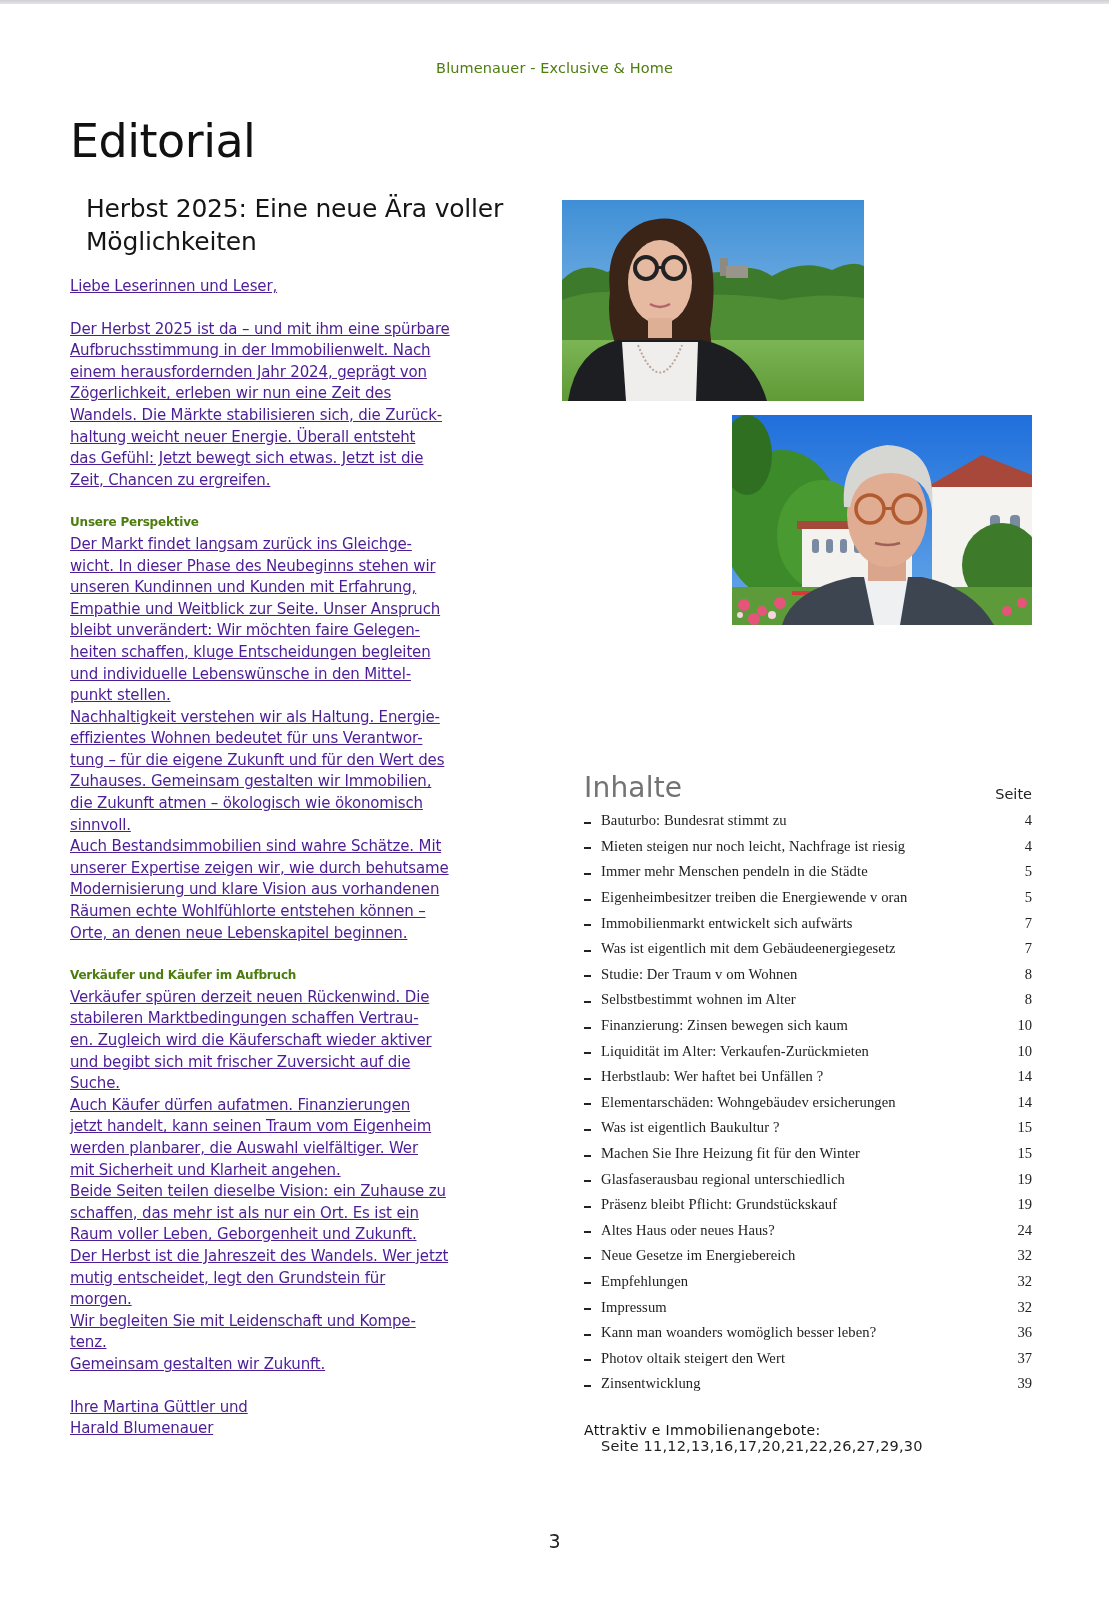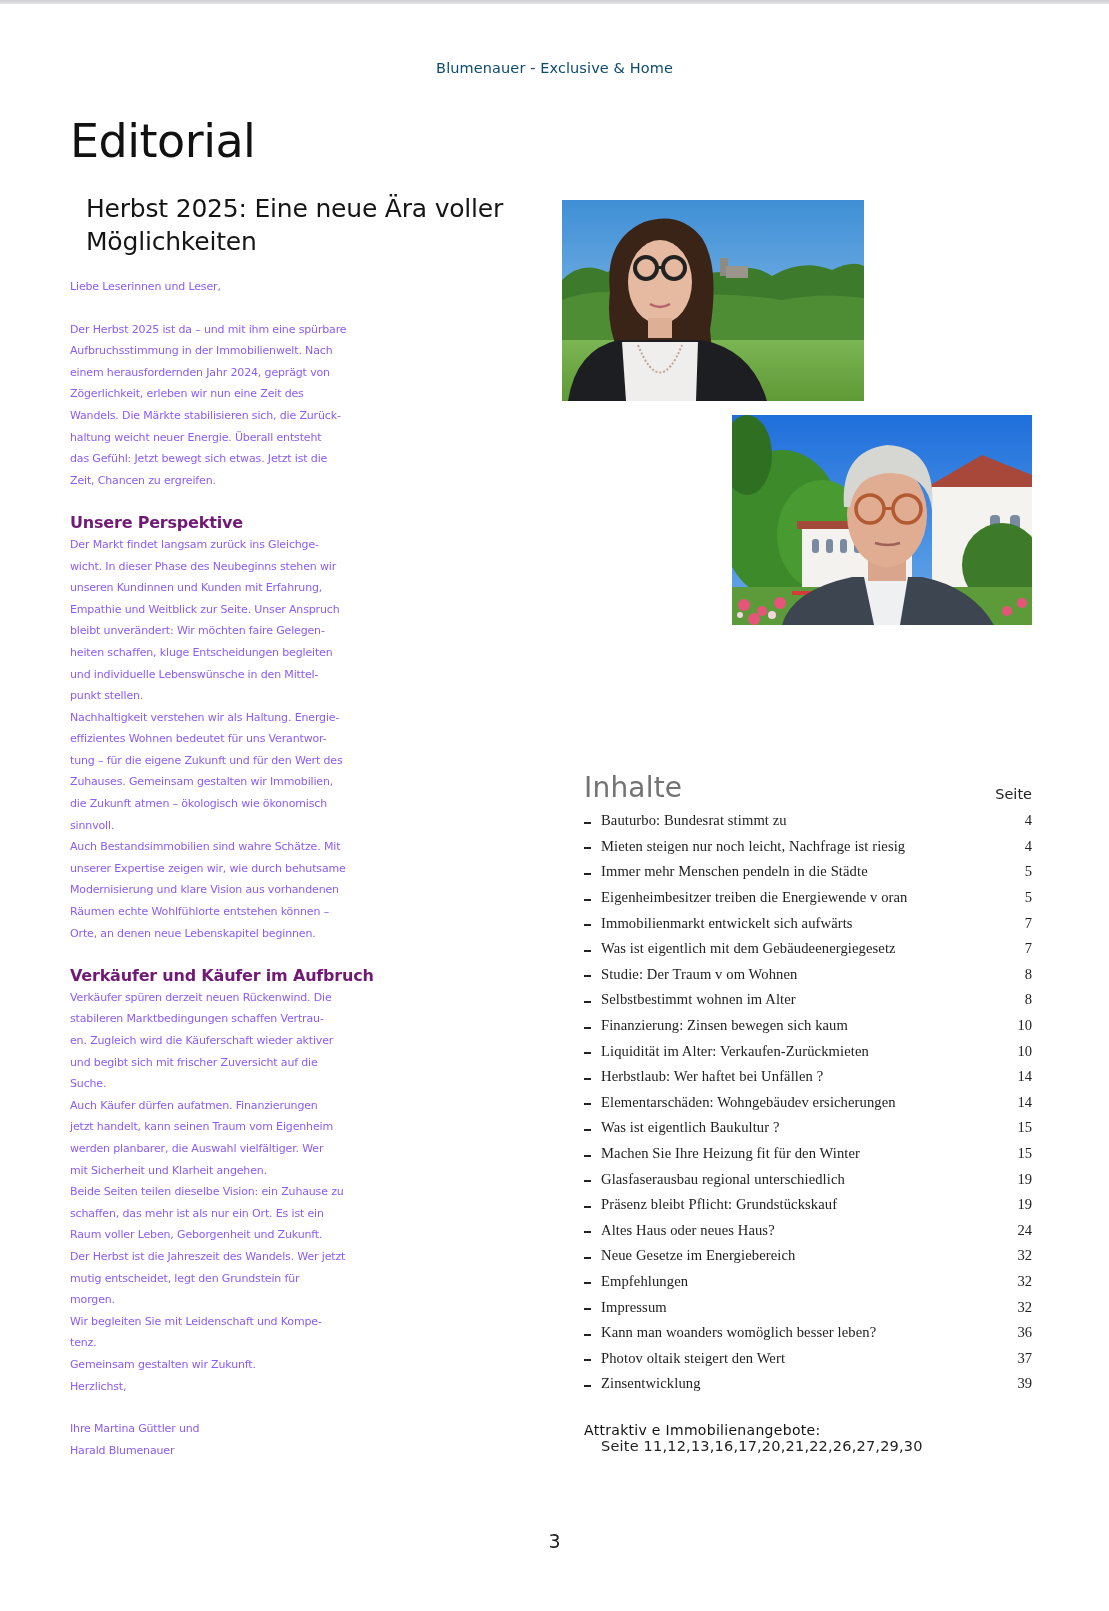--- a/index.html
+++ b/index.html
@@ -22,21 +22,21 @@
       height: 4px;
       background: linear-gradient(#cfcfd3, #e6e6ea);
     }
     .running-header {
       position: absolute;
       top: 60px;
       left: 0;
       width: 1109px;
       text-align: center;
       font-size: 14.5px;
-      color: #0c4a6e;
+      color: #4d7c0f;
       letter-spacing: 0.1px;
     }
     .page-title {
       position: absolute;
       left: 70px;
       top: 114px;
       font-size: 46px;
       font-weight: normal;
       margin: 0;
       color: #111;
@@ -50,33 +50,34 @@
     }
     .subtitle {
       font-size: 25px;
       line-height: 33px;
       margin: 0 0 18px 16px;
       font-weight: normal;
       color: #151515;
       letter-spacing: -0.2px;
     }
     .body-text {
-      font-size: 11px;
+      font-size: 15px;
       line-height: 21.6px;
-      color: #8b5cf6;
+      color: #4c1d95;
       margin: 0;
       letter-spacing: -0.15px;
+      text-decoration: underline;
     }
     .salutation { margin-bottom: 21px; }
     .para-gap { height: 21px; }
     .section-heading {
       font-weight: bold;
-      font-size: 16px;
+      font-size: 12px;
       line-height: 21.6px;
-      color: #701a75;
+      color: #4d7c0f;
       letter-spacing: -0.2px;
     }
     .line { display: block; white-space: nowrap; }
 
     .photo {
       position: absolute;
       overflow: hidden;
     }
     .photo-1 {
       left: 562px; top: 200px; width: 302px; height: 201px;
@@ -235,21 +236,20 @@
       <span class="line">mit Sicherheit und Klarheit angehen.</span>
       <span class="line">Beide Seiten teilen dieselbe Vision: ein Zuhause zu</span>
       <span class="line">schaffen, das mehr ist als nur ein Ort. Es ist ein</span>
       <span class="line">Raum voller Leben, Geborgenheit und Zukunft.</span>
       <span class="line">Der Herbst ist die Jahreszeit des Wandels. Wer jetzt</span>
       <span class="line">mutig entscheidet, legt den Grundstein für</span>
       <span class="line">morgen.</span>
       <span class="line">Wir begleiten Sie mit Leidenschaft und Kompe-</span>
       <span class="line">tenz.</span>
       <span class="line">Gemeinsam gestalten wir Zukunft.</span>
-      <span class="line">Herzlichst,</span>
     </p>
 
   <div class="para-gap"></div>
 
   <p class="body-text">
     <span class="line">Ihre Martina Güttler und</span>
     <span class="line">Harald Blumenauer</span>
   </p>
 </div>
 

